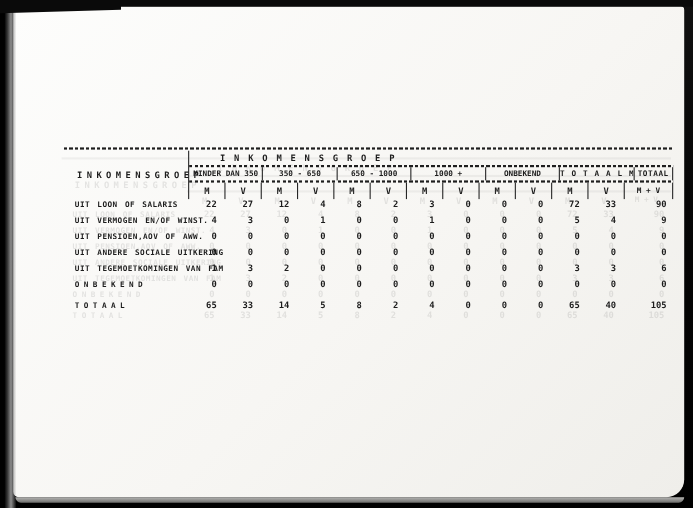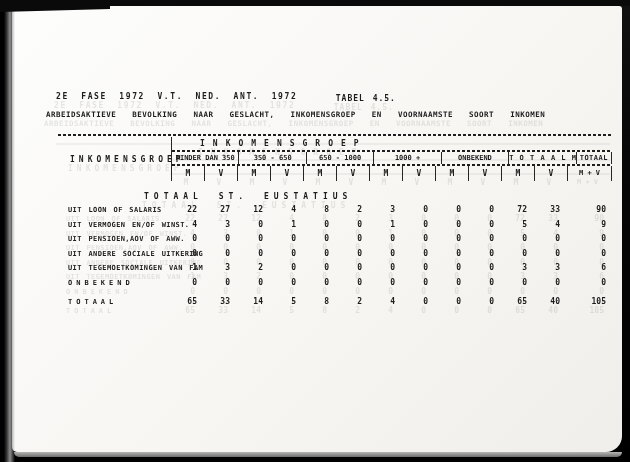--- a/index.html
+++ b/index.html
@@ -44,25 +44,20 @@
   .c{width:33px;text-align:right;padding-right:8px;font-size:8px;font-weight:bold}
   .c.cw{width:44px;padding-right:6px}
   .brow.total{margin-top:9px}
 </style>
 </head>
 <body>
 
 <div class="photo">
   <div class="page">
 
-    <div class="l1">
-      <span>2E FASE 1972 V.T. NED. ANT. 1972</span>
-      <span class="tabel">TABEL 4.5.</span>
-    </div>
-    <div class="l2">ARBEIDSAKTIEVE BEVOLKING NAAR GESLACHT, INKOMENSGROEP EN VOORNAAMSTE SOORT INKOMEN</div>
 
     <div class="tbl">
       <div class="dash dash-full"></div>
 
       <div class="hdr">
         <div class="hdr-label">INKOMENSGROEP</div>
         <div class="hdr-cols">
           <div class="h-title">INKOMENSGROEP</div>
           <div class="dash"></div>
           <div class="h-groups">
@@ -86,21 +81,20 @@
             <div class="m">V</div>
             <div class="m">M</div>
             <div class="m">V</div>
             <div class="m">M</div>
             <div class="m">V</div>
             <div class="m mw">M + V</div>
           </div>
         </div>
       </div>
 
-      <div class="sect1">TOTAAL  ST. EUSTATIUS</div>
 
       <div class="brow">
         <div class="lab">UIT LOON OF SALARIS</div>
         <div class="c">22</div>
         <div class="c">27</div>
         <div class="c">12</div>
         <div class="c">4</div>
         <div class="c">8</div>
         <div class="c">2</div>
         <div class="c">3</div>

